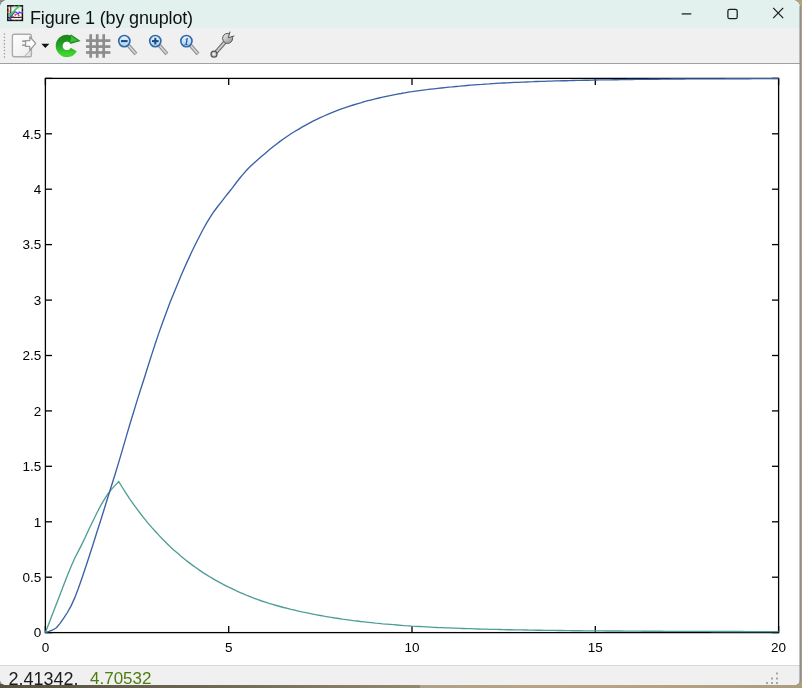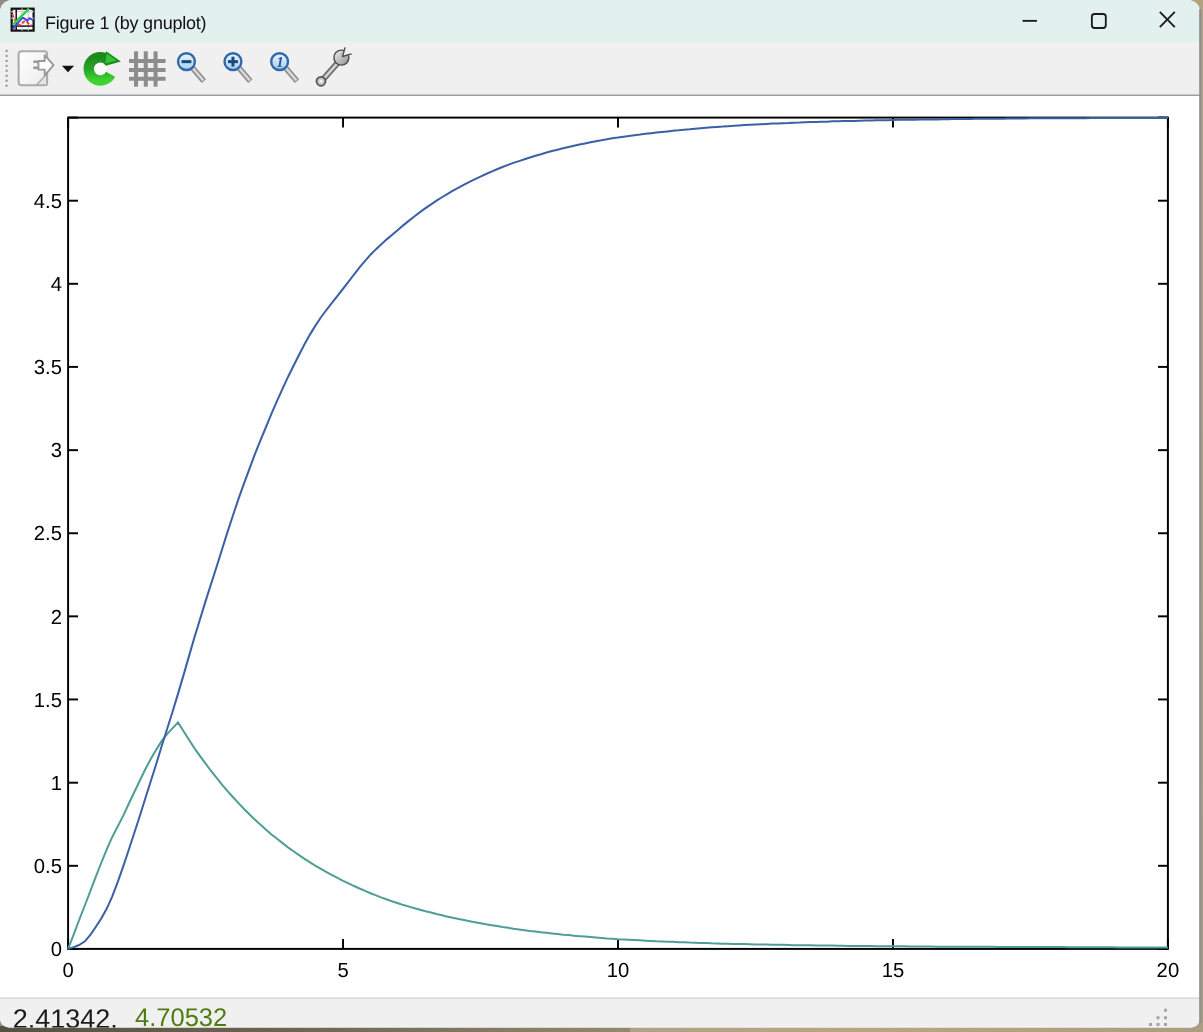--- a/index.html
+++ b/index.html
@@ -7,21 +7,21 @@
   linear-gradient(100deg,#8f8d89 0%,#a39c8d 40%,#b9a482 75%,#ab9d80 100%);}
 body::before{content:"";position:absolute;left:0;top:683.5px;width:420px;height:4.5px;
  background:linear-gradient(90deg,#55523f 0%,#6b6450 45%,#94896c 100%);}
 .win{position:absolute;left:0;top:0;width:800.4px;height:685px;border-radius:8px 8px 6px 6px;
  overflow:hidden;background:#fff;}
 .tbar{position:absolute;left:0;top:0;width:100%;height:28.4px;background:#e3f1ee;}
 .tool{position:absolute;left:0;top:28.4px;width:100%;height:34.6px;background:#f0f0f0;
  border-bottom:1.4px solid #9aa1a8;}
 .sbar{position:absolute;left:0;top:664.6px;width:100%;height:20.4px;background:#f0f0f0;
  border-top:1px solid #d8d8d8;}
-.title{position:absolute;left:30px;top:7.5px;font-size:12px;color:#101010;letter-spacing:-0.15px;}
+.title{position:absolute;left:30px;top:7.5px;font-size:18px;color:#101010;letter-spacing:-0.15px;}
 .st1{position:absolute;left:8.5px;top:669.2px;font-size:18px;color:#1b1b1b;}
 .st2{position:absolute;left:90px;top:669.2px;font-size:17px;color:#4d7c0f;}
 svg.ov{position:absolute;left:0;top:0;}
 </style></head><body>
 <div class="win">
  <div class="tbar"></div>
  <div class="tool"></div>
  <div class="sbar"></div>
  <div class="title">Figure 1 (by gnuplot)</div>
  <div class="st1">2.41342,</div>

